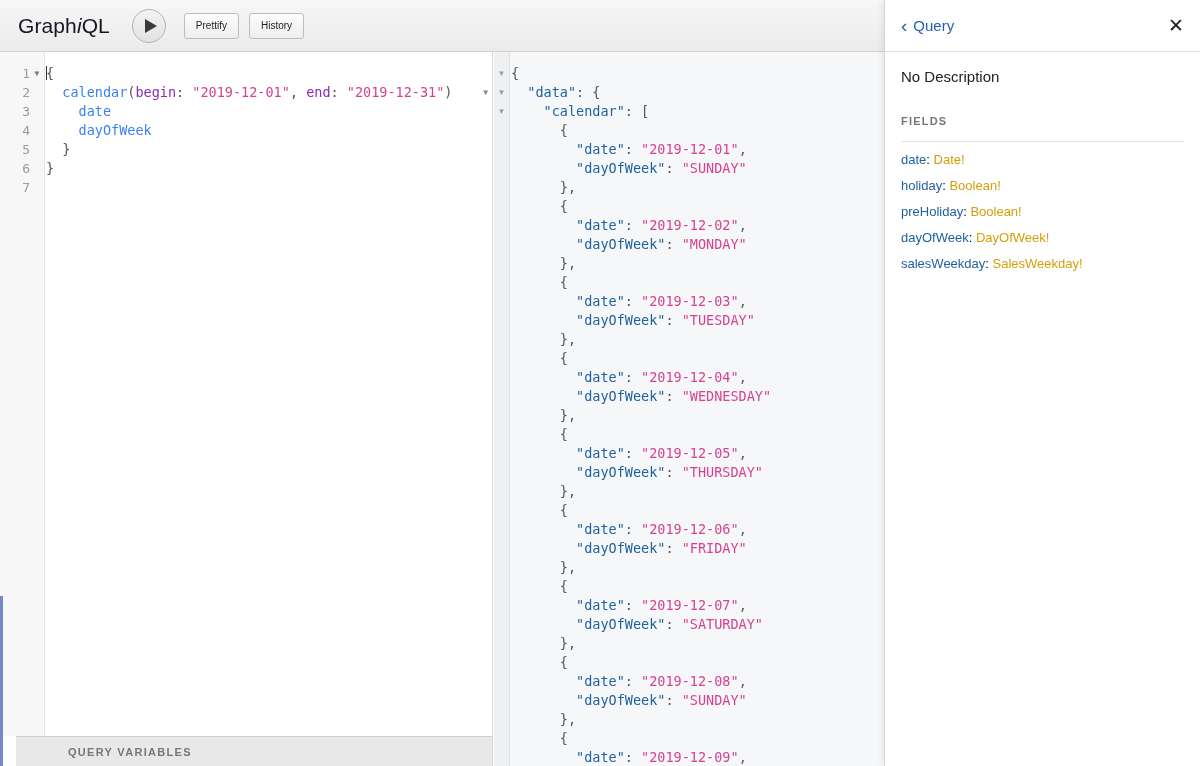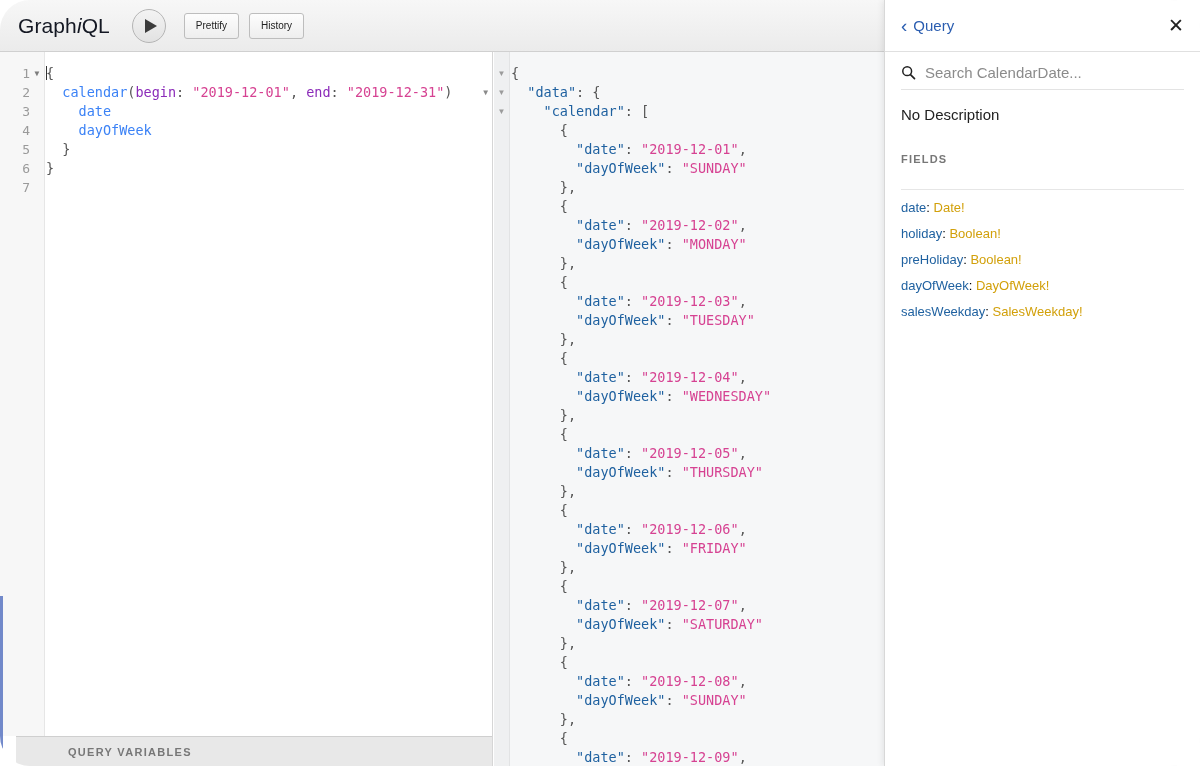--- a/index.html
+++ b/index.html
@@ -12,21 +12,20 @@
     overflow: hidden;
     font-family: "Liberation Sans", sans-serif;
     background: #ffffff;
     -webkit-font-smoothing: antialiased;
   }
   .app {
     position: relative;
     width: 1200px;
     height: 766px;
     overflow: hidden;
-    border-radius: 30px;
   }
 
   
   .topbar {
     position: absolute;
     left: 0; top: 0;
     width: 884px;
     height: 52px;
     background: linear-gradient(#f7f7f7, #ebebeb);
     border-bottom: 1px solid #d0d0d0;
@@ -296,21 +295,21 @@
     margin: 16px 16px 0 16px;
     font-size: 15px;
     color: #222;
   }
   .fields-head {
     margin: 30px 16px 0 16px;
     font-size: 11px;
     font-weight: bold;
     letter-spacing: 1.2px;
     color: #777;
-    padding-bottom: 24px;
+    padding-bottom: 14px;
     border-bottom: 1px solid #e6e6e6;
   }
   .field-row {
     margin: 0 16px;
     padding: 10px 0 1px 0;
     font-size: 13px;
     cursor: pointer;
   }
   .f-name { color: #1f61a0; }
   .f-type { color: #d2a00a; }
@@ -359,27 +358,20 @@
 
   <div class="docs">
     <div class="docs-head">
       <div class="back-link">
         <span class="chev">‹</span>
         <span>Query</span>
       </div>
       <div class="close-x">✕</div>
     </div>
 
-    <div class="search-wrap">
-      <svg class="mag" viewBox="0 0 16 16">
-        <circle cx="6.6" cy="6.6" r="4.7" fill="none" stroke="#222" stroke-width="1.6"></circle>
-        <line x1="10.1" y1="10.3" x2="14.4" y2="14.6" stroke="#222" stroke-width="1.8" stroke-linecap="round"></line>
-      </svg>
-      <span class="search-ph">Search CalendarDate...</span>
-    </div>
 
     <div class="no-desc">No Description</div>
 
     <div class="fields-head">FIELDS</div>
 
     <div id="fields-list">
         <div class="field-row"><span class="f-name">date</span><span>: </span><span class="f-type">Date!</span></div>
         <div class="field-row"><span class="f-name">holiday</span><span>: </span><span class="f-type">Boolean!</span></div>
         <div class="field-row"><span class="f-name">preHoliday</span><span>: </span><span class="f-type">Boolean!</span></div>
         <div class="field-row"><span class="f-name">dayOfWeek</span><span>: </span><span class="f-type">DayOfWeek!</span></div>

